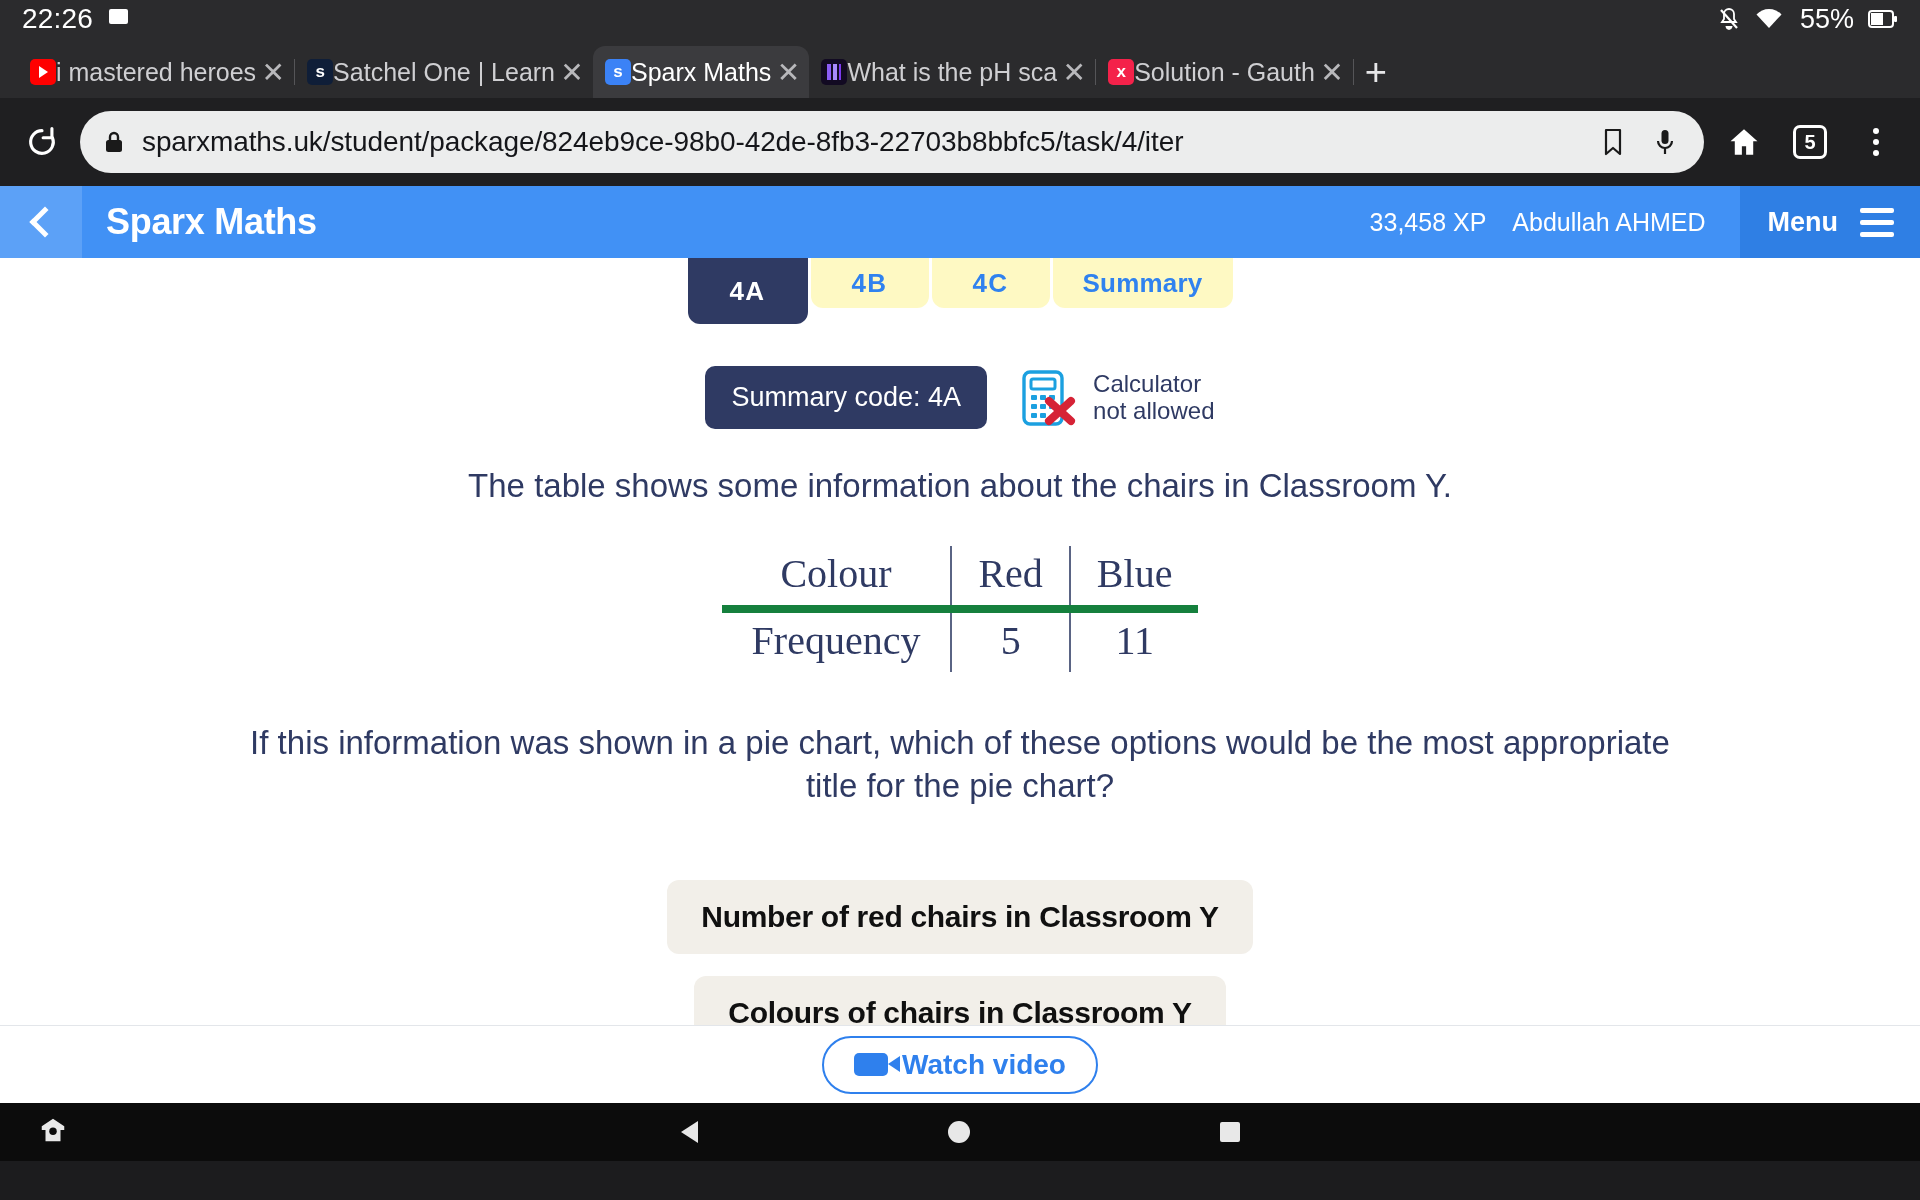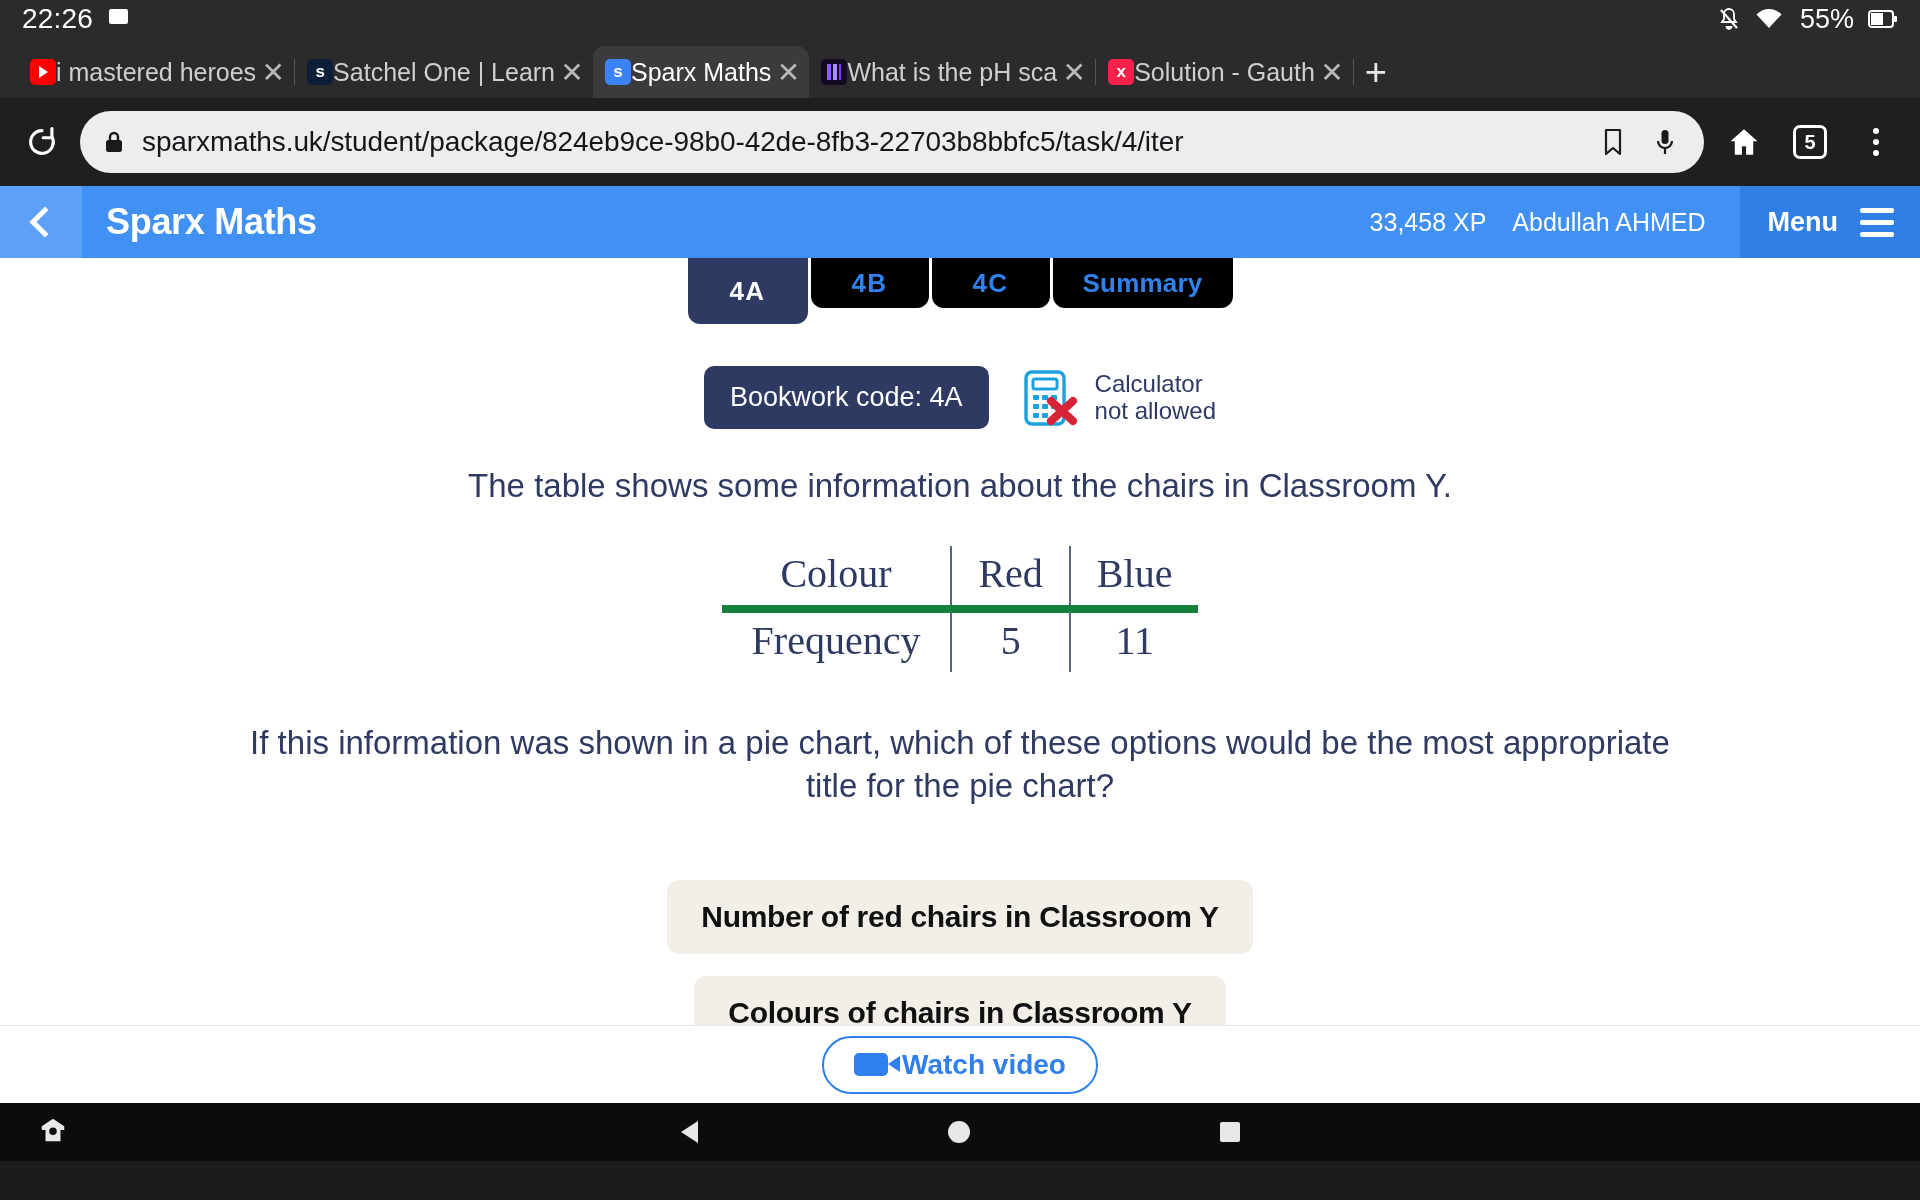--- a/index.html
+++ b/index.html
@@ -191,21 +191,21 @@
     overflow: hidden;
   }
   .subtabs {
     display: flex; justify-content: center;
     gap: 3px;
     padding-top: 0;
   }
   .subtab {
     min-width: 118px;
     height: 50px;
-    background: #000000;
+    background: #fef9c3;
     color: #3082ef;
     font-size: 26px; font-weight: bold;
     letter-spacing: 1.5px;
     display: flex; align-items: center; justify-content: center;
     border-radius: 0 0 12px 12px;
   }
   .subtab.active {
     background: #2f3a63;
     color: #ffffff;
     height: 66px;
@@ -481,21 +481,21 @@
 <div class="page">
 
   <div class="subtabs">
     <div class="subtab active">4A</div>
     <div class="subtab">4B</div>
     <div class="subtab">4C</div>
     <div class="subtab wide">Summary</div>
   </div>
 
   <div class="meta-row">
-    <div class="bookwork">Bookwork code: 4A</div>
+    <div class="bookwork">Summary code: 4A</div>
     <div class="calc-note">
       <span class="calc-icon">
         <svg width="56" height="58" viewBox="0 0 56 58">
           <rect x="3" y="3" width="38" height="52" rx="6" fill="none" stroke="#1ba0e0" stroke-width="3.4"></rect>
           <rect x="10" y="10" width="24" height="10" rx="2" fill="none" stroke="#1ba0e0" stroke-width="3"></rect>
           <g fill="#1ba0e0">
             <rect x="10" y="26" width="6" height="5" rx="1"></rect>
               <rect x="19" y="26" width="6" height="5" rx="1"></rect>
               <rect x="28" y="26" width="6" height="5" rx="1"></rect>
             <rect x="10" y="35" width="6" height="5" rx="1"></rect>

